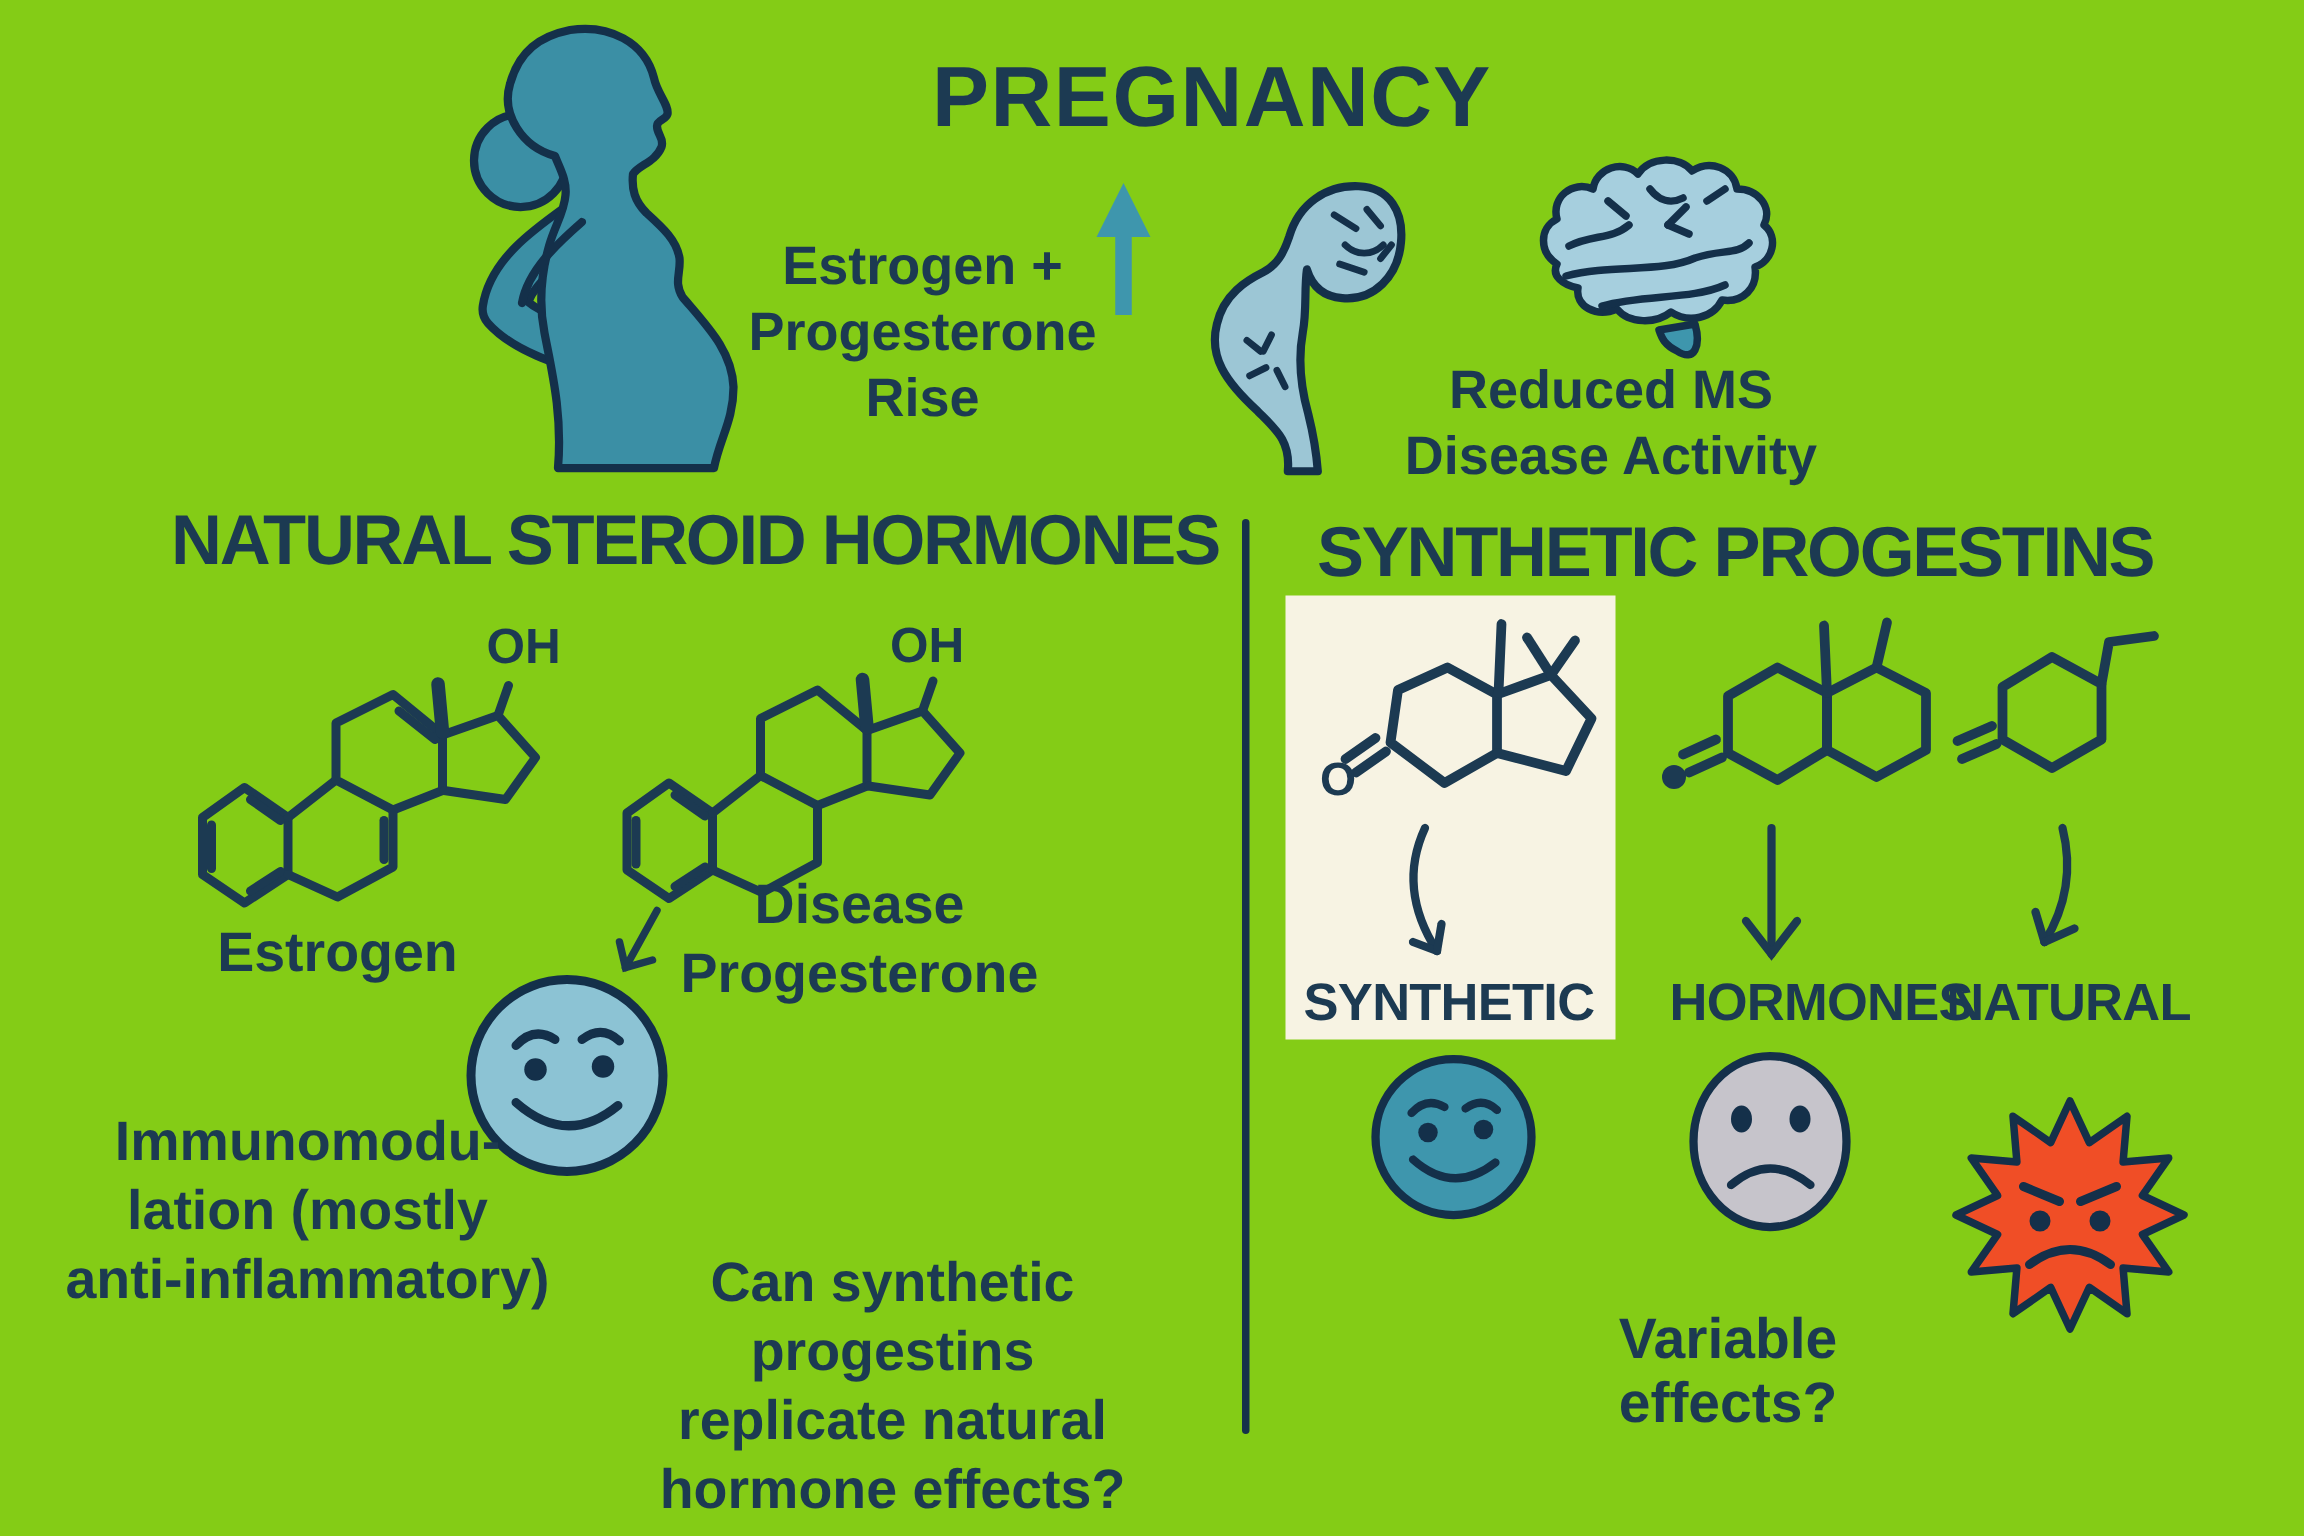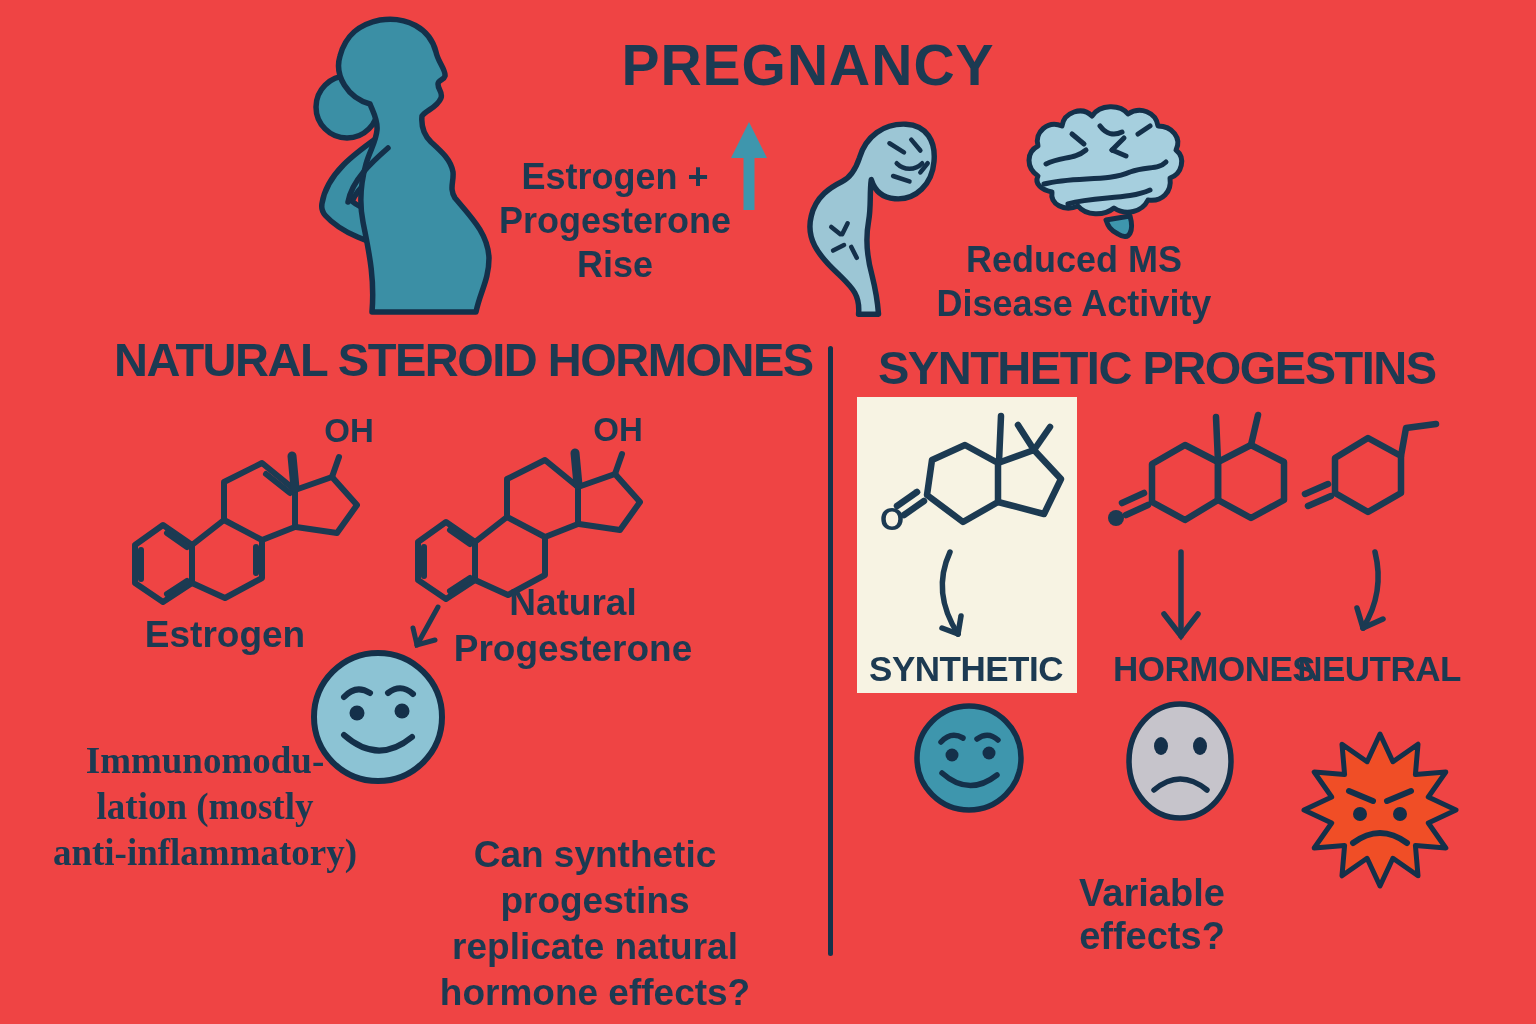--- a/index.html
+++ b/index.html
@@ -1,18 +1,18 @@
 <!DOCTYPE html>
 <html><head>
 <meta charset="utf-8">
 <style>
   html,body{margin:0;padding:0;}
   #canvas{
     position:relative;width:1536px;height:1024px;overflow:hidden;
-    background:#ef4444;
+    background:#84cc16;
     font-family:"Liberation Sans",sans-serif;
     color:#1C3A52;
   }
   .abs{position:absolute;}
   .txt{position:absolute;color:#1C3A52;text-align:center;font-weight:600;}
   .body36{font-size:36px;line-height:44px;}
   .body37{font-size:37px;line-height:46px;}
   .hdr{font-size:47px;font-weight:800;letter-spacing:-1.5px;white-space:nowrap;}
   .title{font-size:57px;font-weight:800;letter-spacing:1px;}
   .outcome{font-size:35px;font-weight:800;line-height:42px;letter-spacing:-0.5px;}
@@ -114,21 +114,21 @@
       <polyline points="67,132 99,107"></polyline>
       <polygon points="99,69 137,50 170,77 170,114 137,127 99,107"></polygon>
       <polyline points="137,127 137,165 100,185 67,170"></polyline>
       <polyline points="170,77 207,64 232,92 212,120 171,114"></polyline>
       <polyline points="207,64 214,44"></polyline>
     </g>
     <line x1="170" y1="75" x2="167" y2="43" stroke="#1C3A52" stroke-width="9" stroke-linecap="round"></line>
   </svg>
   <div class="txt chem-label" style="left:568px;top:411px;width:100px;">OH</div>
   <div class="txt body37" style="left:438px;top:580px;width:270px;">
-    <div>Natural</div>
+    <div>Disease</div>
     <div>Progesterone</div>
   </div>
 
   <svg class="abs" style="left:405px;top:603px;" width="45" height="52" viewBox="0 0 45 52">
     <g fill="none" stroke="#1C3A52" stroke-width="5" stroke-linecap="round">
       <line x1="33" y1="4" x2="12" y2="42"></line>
       <polyline points="8,25 12,42 30,37"></polyline>
     </g>
   </svg>
 
@@ -136,21 +136,21 @@
     <circle cx="70" cy="70" r="64" fill="#8CC3D4" stroke="#14304A" stroke-width="6"></circle>
     <g fill="none" stroke="#14304A" stroke-width="6" stroke-linecap="round">
       <path d="M36,50 q12,-13 26,-4"></path>
       <path d="M80,46 q13,-10 25,1"></path>
       <path d="M36,88 q34,30 68,2"></path>
     </g>
     <circle cx="49" cy="66" r="7.5" fill="#14304A"></circle>
     <circle cx="94" cy="64" r="7.5" fill="#14304A"></circle>
   </svg>
 
-  <div class="txt body37" style="left:40px;top:738px;width:330px;font-family:Liberation Serif, serif;">
+  <div class="txt body37" style="left:40px;top:738px;width:330px;">
     <div>Immunomodu-</div>
     <div>lation (mostly</div>
     <div>anti-inflammatory)</div>
   </div>
 
   <div class="txt body37" style="left:385px;top:806px;width:420px;margin-top:26px;">
     <div>Can synthetic progestins</div>
     <div>replicate natural</div>
     <div>hormone effects?</div>
   </div>
@@ -210,21 +210,21 @@
     <g fill="none" stroke="#1C3A52" stroke-width="5.5" stroke-linecap="round">
       <path d="M30,4 C36,28 34,54 18,80"></path>
       <path d="M18,80 L12,60"></path>
       <path d="M18,80 L38,71"></path>
     </g>
   </svg>
 
   <div class="txt outcome" style="left:866px;top:648px;width:200px;">SYNTHETIC</div>
   <div class="txt outcome" style="left:1113px;top:648px;width:160px;">HORMONES</div>
   <div class="txt outcome" style="left:1294px;top:648px;width:170px;">
-    <div>NEUTRAL</div>
+    <div>NATURAL</div>
   </div>
 
   <svg class="abs" style="left:911px;top:700px;" width="116" height="116" viewBox="0 0 116 116">
     <circle cx="58" cy="58" r="52" fill="#3E96AD" stroke="#14304A" stroke-width="5.5"></circle>
     <g fill="none" stroke="#14304A" stroke-width="5.5" stroke-linecap="round">
       <path d="M30,42 q10,-11 22,-4"></path>
       <path d="M66,39 q11,-8 21,1"></path>
       <path d="M31,73 q27,24 55,2"></path>
     </g>
     <circle cx="41" cy="55" r="6.5" fill="#14304A"></circle>

